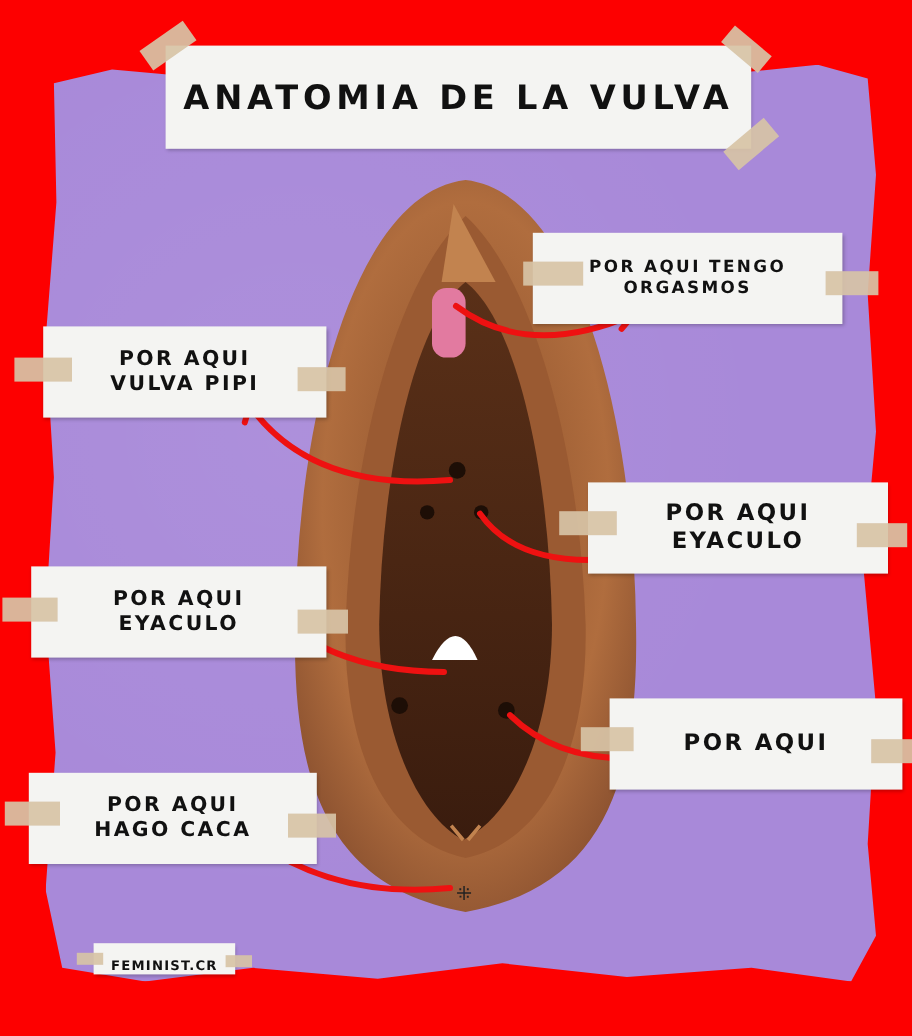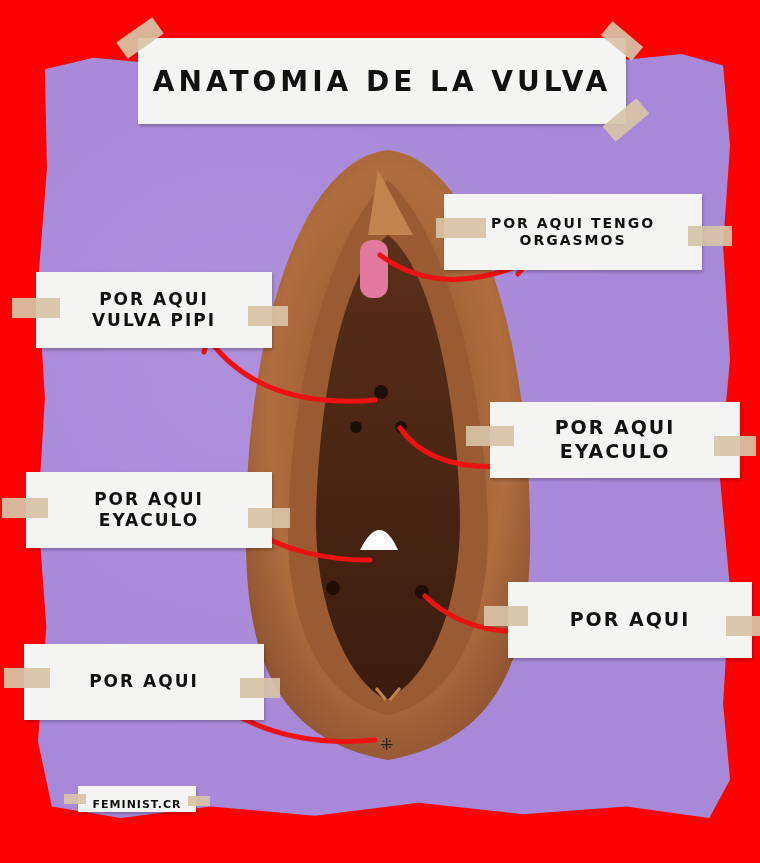--- a/index.html
+++ b/index.html
@@ -107,20 +107,21 @@
 <div class="tape" style="left:248px;top:508px;width:42px;height:20px;"></div>
 
 <div class="note n5">
   <span>POR AQUI</span>
 </div>
 <div class="tape" style="left:484px;top:606px;width:44px;height:20px;"></div>
 <div class="tape" style="left:726px;top:616px;width:34px;height:20px;"></div>
 
 <div class="note n6">
   <span>POR AQUI</span>
+  <span>HAGO CACA</span>
 </div>
 <div class="tape" style="left:4px;top:668px;width:46px;height:20px;"></div>
 <div class="tape" style="left:240px;top:678px;width:40px;height:20px;"></div>
 
 <div class="note brand">
   <span>FEMINIST.CR</span>
 </div>
 <div class="tape" style="left:64px;top:794px;width:22px;height:10px;"></div>
 <div class="tape" style="left:188px;top:796px;width:22px;height:10px;"></div>
 

